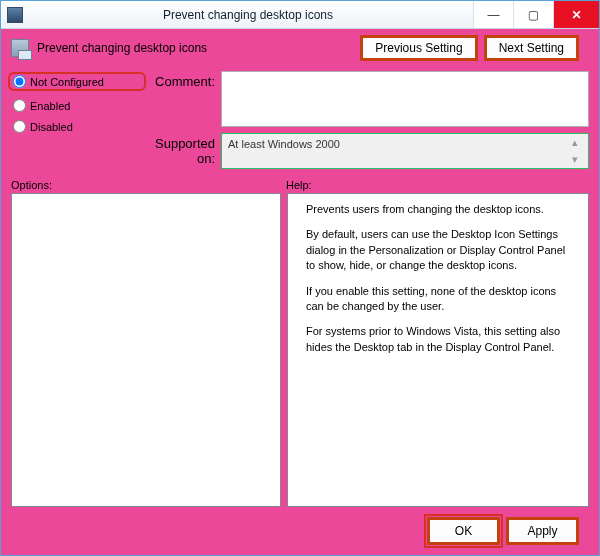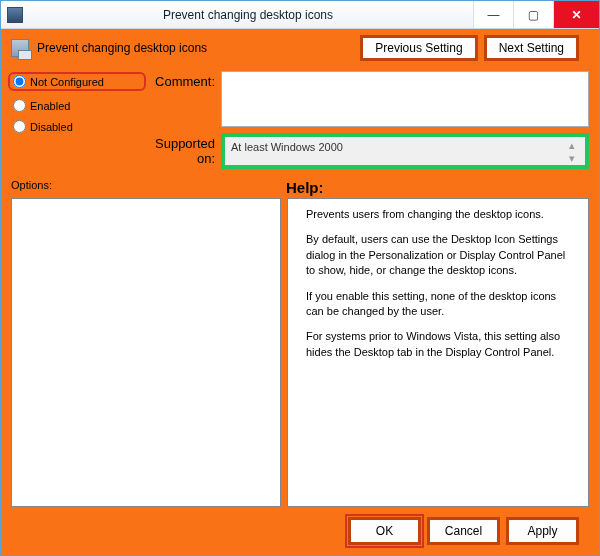--- a/index.html
+++ b/index.html
@@ -1,18 +1,18 @@
 <!DOCTYPE html>
 <html><head>
 <meta charset="utf-8">
 <style>
 * { box-sizing: border-box; margin: 0; padding: 0; font-family: "Segoe UI", Tahoma, sans-serif; font-size: 11px; }
 body { background: #fff; width: 600px; height: 556px; overflow: hidden; }
 
-.window { width: 600px; height: 556px; background: #f97316; border: 1px solid #5aa1d8; display: flex; flex-direction: column; }
+.window { width: 600px; height: 556px; background: #ec4899; border: 1px solid #5aa1d8; display: flex; flex-direction: column; }
 
 .titlebar { height: 28px; background: linear-gradient(#fff, #eef3f8); display: flex; align-items: center; border-bottom: 1px solid #c9d6e4; }
 .titlebar .app-icon { width: 16px; height: 16px; margin-left: 6px; background: linear-gradient(#5b7fa6,#2f4a6b); border: 1px solid #2f4a6b; }
 .titlebar .title { flex: 1; text-align: center; font-size: 12px; color: #102030; }
 .window-btns { display: flex; height: 100%; }
 .window-btn { width: 40px; display:flex; align-items:center; justify-content:center; font-size:12px; color:#333; border-left:1px solid #d8e0ea; background:#fff; }
 .window-btn.close { background:#e81123; color:#fff; width:46px; font-weight:bold; }
 
 .subtitle-row { display:flex; align-items:center; padding: 6px 10px; }
 .sub-icon { width:18px; height:18px; background:linear-gradient(#b9c9d9,#8aa0b8); border:1px solid #6a819a; margin-right:8px; position:relative; }
@@ -28,26 +28,26 @@
 .config-col { width: 130px; }
 .radio-group { display:flex; flex-direction:column; gap:8px; padding:4px 0 0 2px; }
 .radio-item { display:flex; align-items:center; gap:4px; font-size:11px;border-radius:6px; }
 .radio-item input { margin:0; }
 .highlight-red { border:2px solid #d93025; padding:1px 3px; margin:-3px -5px 0 -5px; }
 
 .form-col { flex:1; display:flex; flex-direction:column; gap:6px; }
 .form-row { display:flex; align-items:flex-start; }
 .form-row .label { width:80px; text-align:right; padding-right:6px; padding-top:3px; font-size:13px; }
 .comment-area { flex:1; height:56px; border:1px solid #abadb3; background:#fff; resize:none; font-family:inherit; font-size:11px; padding:3px; }
-.supported-area { flex:1; height:36px; border:4px solid #22c55e; background:#f0f0f0; padding:4px 6px; font-size:11px; color:#333; overflow:hidden; position:relative; }
+.supported-area { flex:1; height:36px; border:1px solid #22c55e; background:#f0f0f0; padding:4px 6px; font-size:11px; color:#333; overflow:hidden; position:relative; }
 .scroll-indicator { position:absolute; right:2px; width:14px; display:flex; flex-direction:column; justify-content:space-between; height:calc(100% - 4px); top:2px; color:#999; font-size:9px; }
 
 .middle-labels { display:flex; margin-top:10px; }
 .middle-labels .left { width:275px; font-size:11px; }
-.middle-labels .right { font-size:15px;font-weight:bold; }
+.middle-labels .right { font-size:11px; }
 
 .panels { display:flex; gap:6px; margin-top:2px; flex:1; overflow:hidden; }
 .panel-left { width:270px; border:1px solid #828790; background:#fff; }
 .panel-right { flex:1; border:1px solid #828790; background:#fff; padding:8px 18px; font-size:11px; line-height:1.4; overflow-y:auto; position:relative; }
 .panel-right p { margin-bottom:10px; }
 
 .footer { display:flex; justify-content:flex-end; gap:6px; padding:10px; }
 .footer .btn { width:73px; padding:4px 0; text-align:center; }
 .ok-highlight { border:2px solid #d93025; padding:1px; margin:-3px; }
 .ok-highlight .btn { margin:0; }
@@ -126,18 +126,17 @@
         <p>By default, users can use the Desktop Icon Settings dialog in the Personalization or Display Control Panel to show, hide, or change the desktop icons.</p>
         <p>If you enable this setting, none of the desktop icons can be changed by the user.</p>
         <p>For systems prior to Windows Vista, this setting also hides the Desktop tab in the Display Control Panel.</p>
       </div>
     </div>
 
     <div class="footer">
       <span class="ok-highlight">
         <button class="btn">OK</button>
       </span>
-      <button class="btn">Cancel</button>
       <button class="btn">Apply</button>
     </div>
 
   </div>
 </div>
 
 </body></html>

